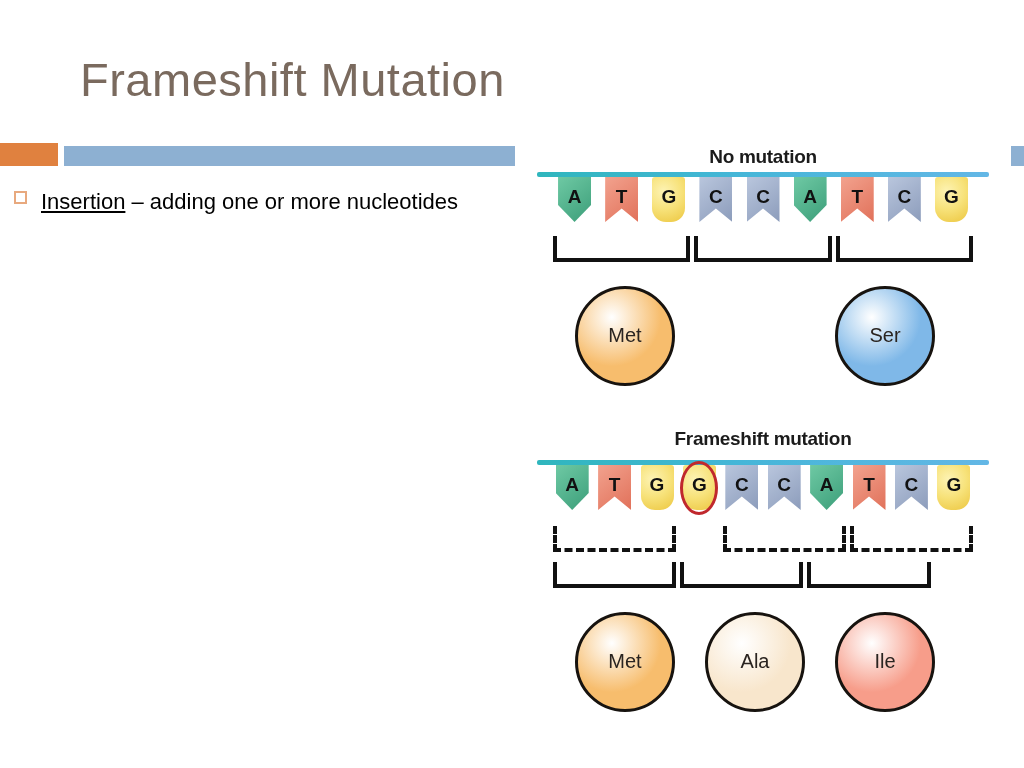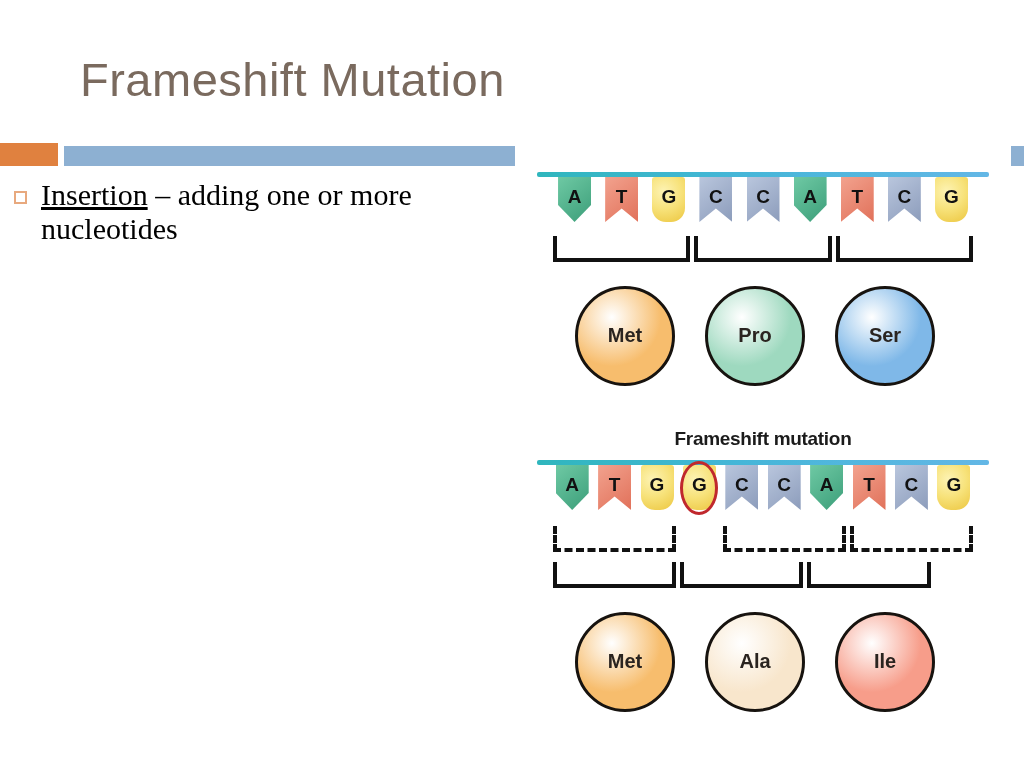--- a/index.html
+++ b/index.html
@@ -56,25 +56,24 @@
     margin-bottom:34px;
   }
   .bullet-marker{
     width:13px;height:13px;
     border:2px solid #e8a97e;
     margin:13px 14px 0 6px;
     flex:none;
     box-sizing:border-box;
   }
   .bullet-text{
-    font-size:30px;
-    line-height:34px;
+    font-size:22px;
+    line-height:48px;
     color:#000000;
     font-weight:400;
-    font-family:Liberation Serif, serif;
   }
   .bullet-text u{ text-decoration:underline; text-underline-offset:2px; }
 
   
   .diagram{ position:absolute; left:515px; top:138px; width:496px; height:628px; }
 
   .dg-heading{
     position:absolute;
     width:100%;
     text-align:center;
@@ -163,39 +162,40 @@
   .aa-row{ position:absolute; left:0; width:496px; height:106px; }
   .aa{
     position:absolute; top:0;
     width:100px;height:100px;
     border-radius:50%;
     border:3px solid #17130f;
     box-sizing:border-box;
     display:flex;align-items:center;justify-content:center;
     font-size:20px;color:#2a2420;font-weight:400;
   }
-  .aa span{ position:relative; top:-1px;font-weight:bold; }
+  .aa span{ position:relative; top:-1px; }
 </style>
 </head>
 <body>
 
 <div class="accent-blue"></div>
 <div class="accent-orange"></div>
 
 <div class="slide-title">Frameshift Mutation</div>
 
 <div class="bullets">
   <div class="bullet-row">
     <div class="bullet-marker"></div>
     <div class="bullet-text"><u>Insertion</u><span> – adding one or more nucleotides</span></div>
   </div>
 </div>
 
 <div class="image-panel"></div>
 <div class="diagram" id="diagram">
+  <div class="dg-heading top">No mutation</div>
   <div class="dg-heading bottom">Frameshift mutation</div>
 
   <div class="strand top" id="strand-0">
       <div class="backbone"></div>
       <div class="flag c-A shape-point" style="left: 43.0556px;">
         <div class="body"></div>
         <span class="ltr">A</span>
       </div>
       <div class="flag c-T shape-notch" style="left: 90.1667px;">
         <div class="body"></div>
@@ -232,23 +232,20 @@
     </div>
   <div class="brackets" id="brk-0" style="top:98px">
       <div class="bracket" style="left: 38px; width: 137.333px;"></div>
       <div class="bracket" style="left: 179.333px; width: 137.333px;"></div>
       <div class="bracket" style="left: 320.667px; width: 137.333px;"></div>
     </div>
   <div class="aa-row" id="aa-0" style="top:148px">
       <div class="aa" style="left: 60px; background: radial-gradient(circle at 36% 30%, rgb(255, 255, 255) 0%, rgb(247, 189, 109) 55%, rgb(247, 189, 109) 100%);">
         <span>Met</span>
       </div>
-      <div class="aa" style="left: 190px; background: radial-gradient(circle at 36% 30%, rgb(255, 255, 255) 0%, rgb(158, 217, 191) 55%, rgb(158, 217, 191) 100%);">
-        <span>Pro</span>
-      </div>
       <div class="aa" style="left: 320px; background: radial-gradient(circle at 36% 30%, rgb(255, 255, 255) 0%, rgb(127, 184, 232) 55%, rgb(127, 184, 232) 100%);">
         <span>Ser</span>
       </div>
     </div>
 
   <div class="strand bottom" id="strand-1">
       <div class="backbone"></div>
       <div class="flag c-A shape-point" style="left: 40.7px;">
         <div class="body"></div>
         <span class="ltr">A</span>

